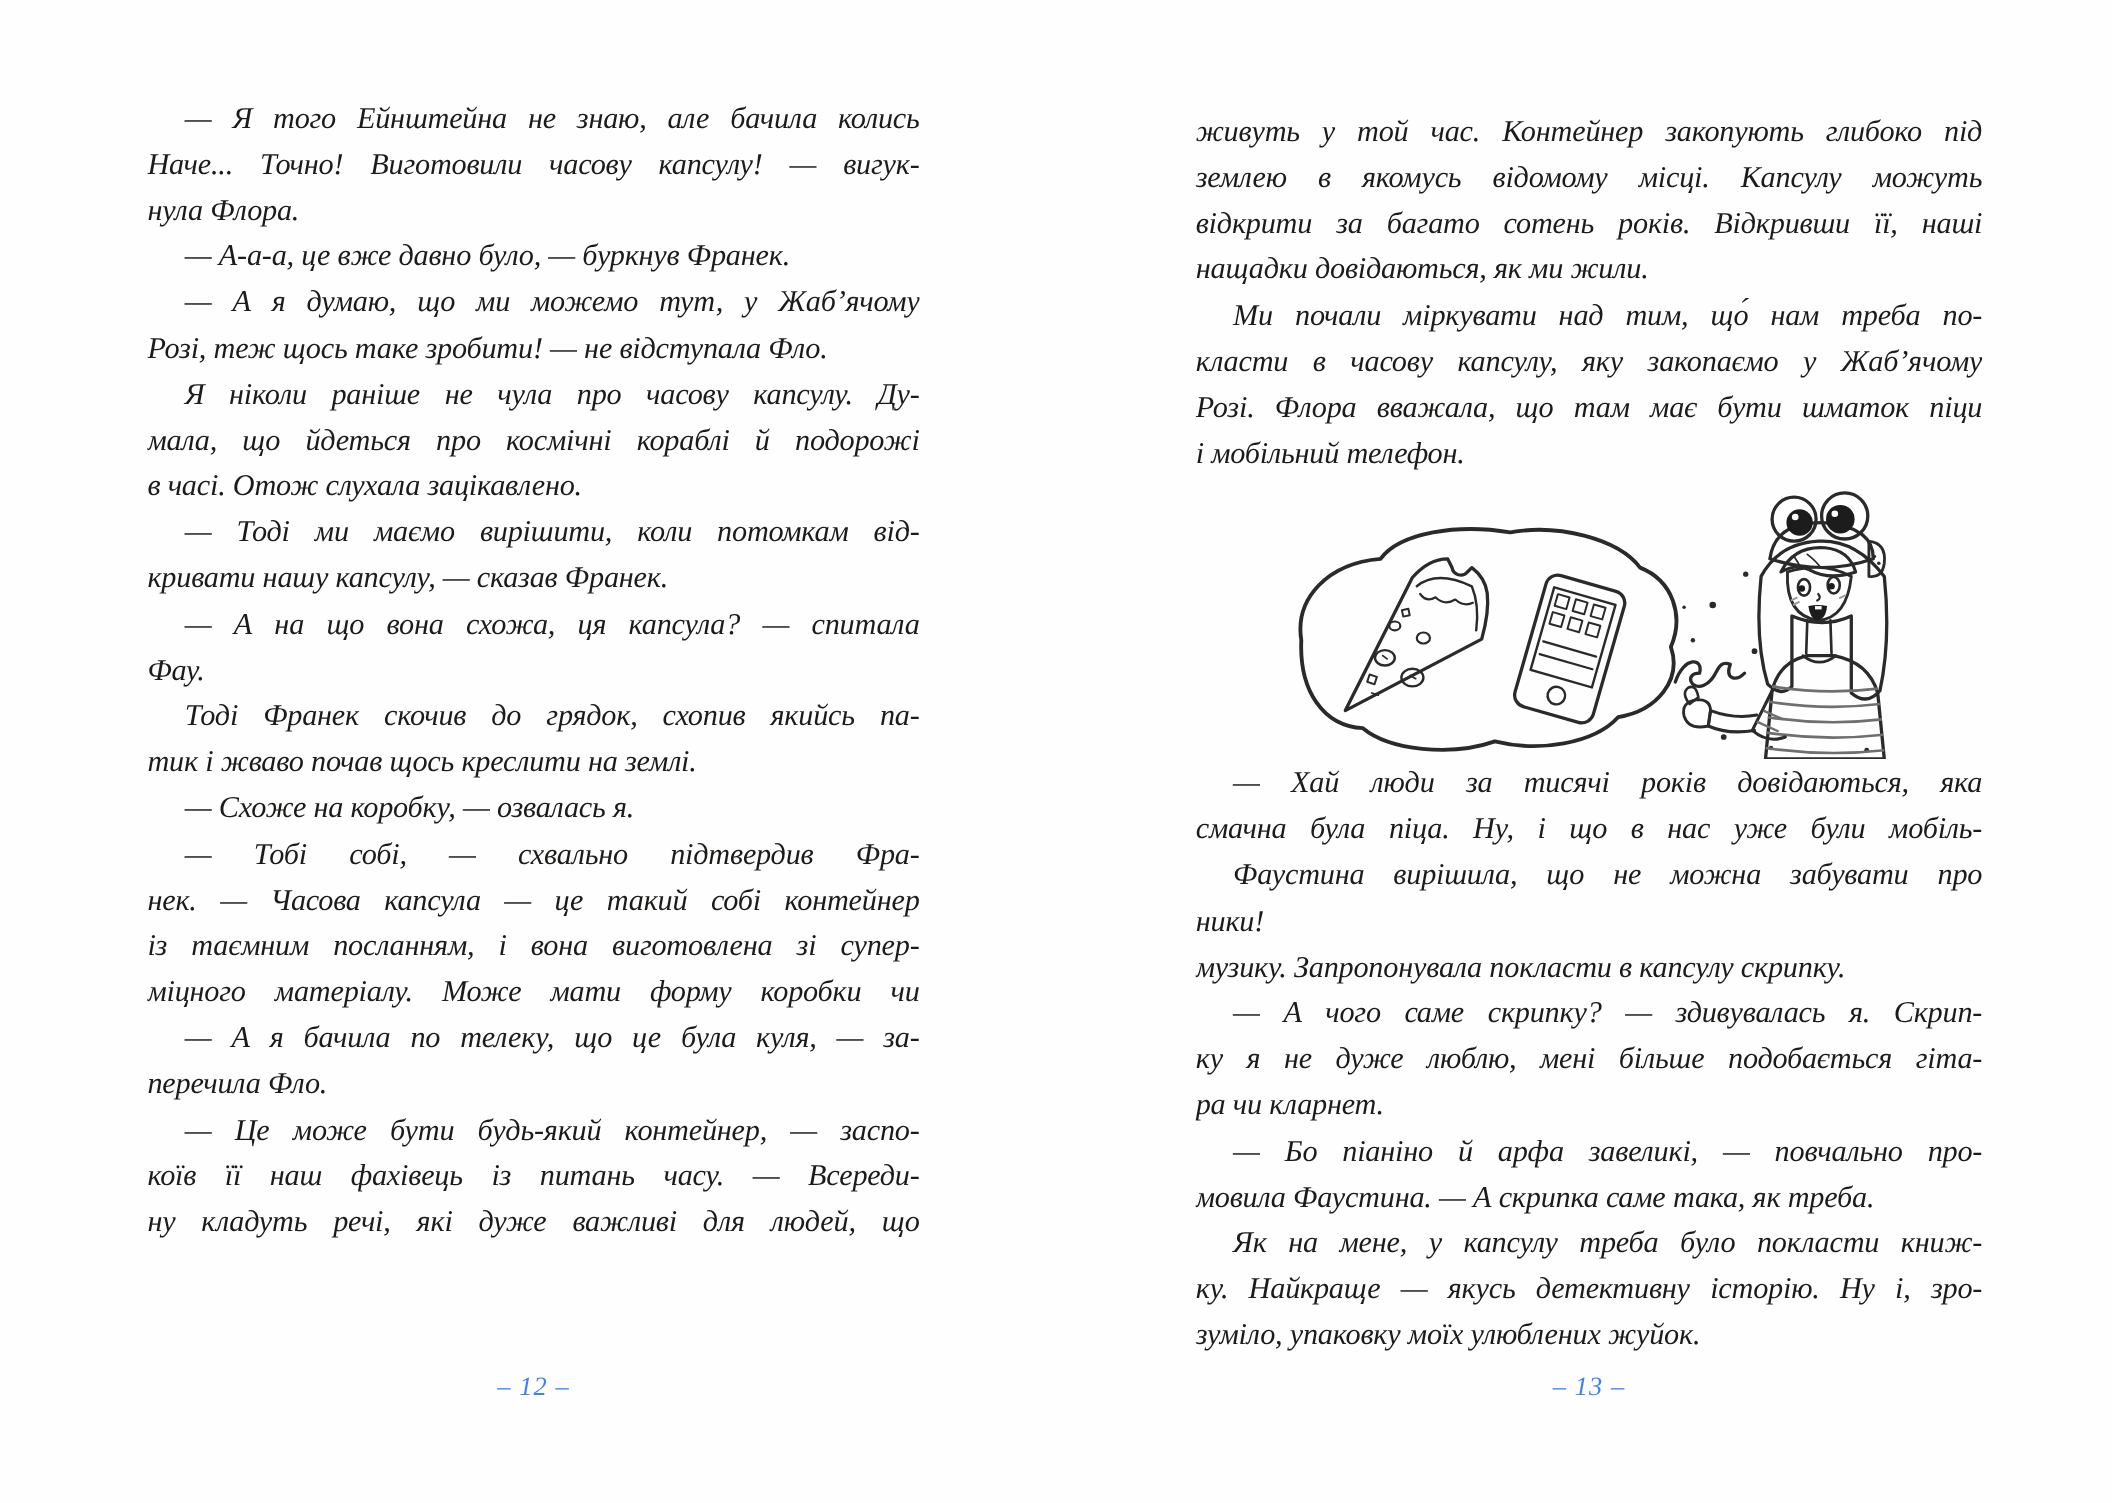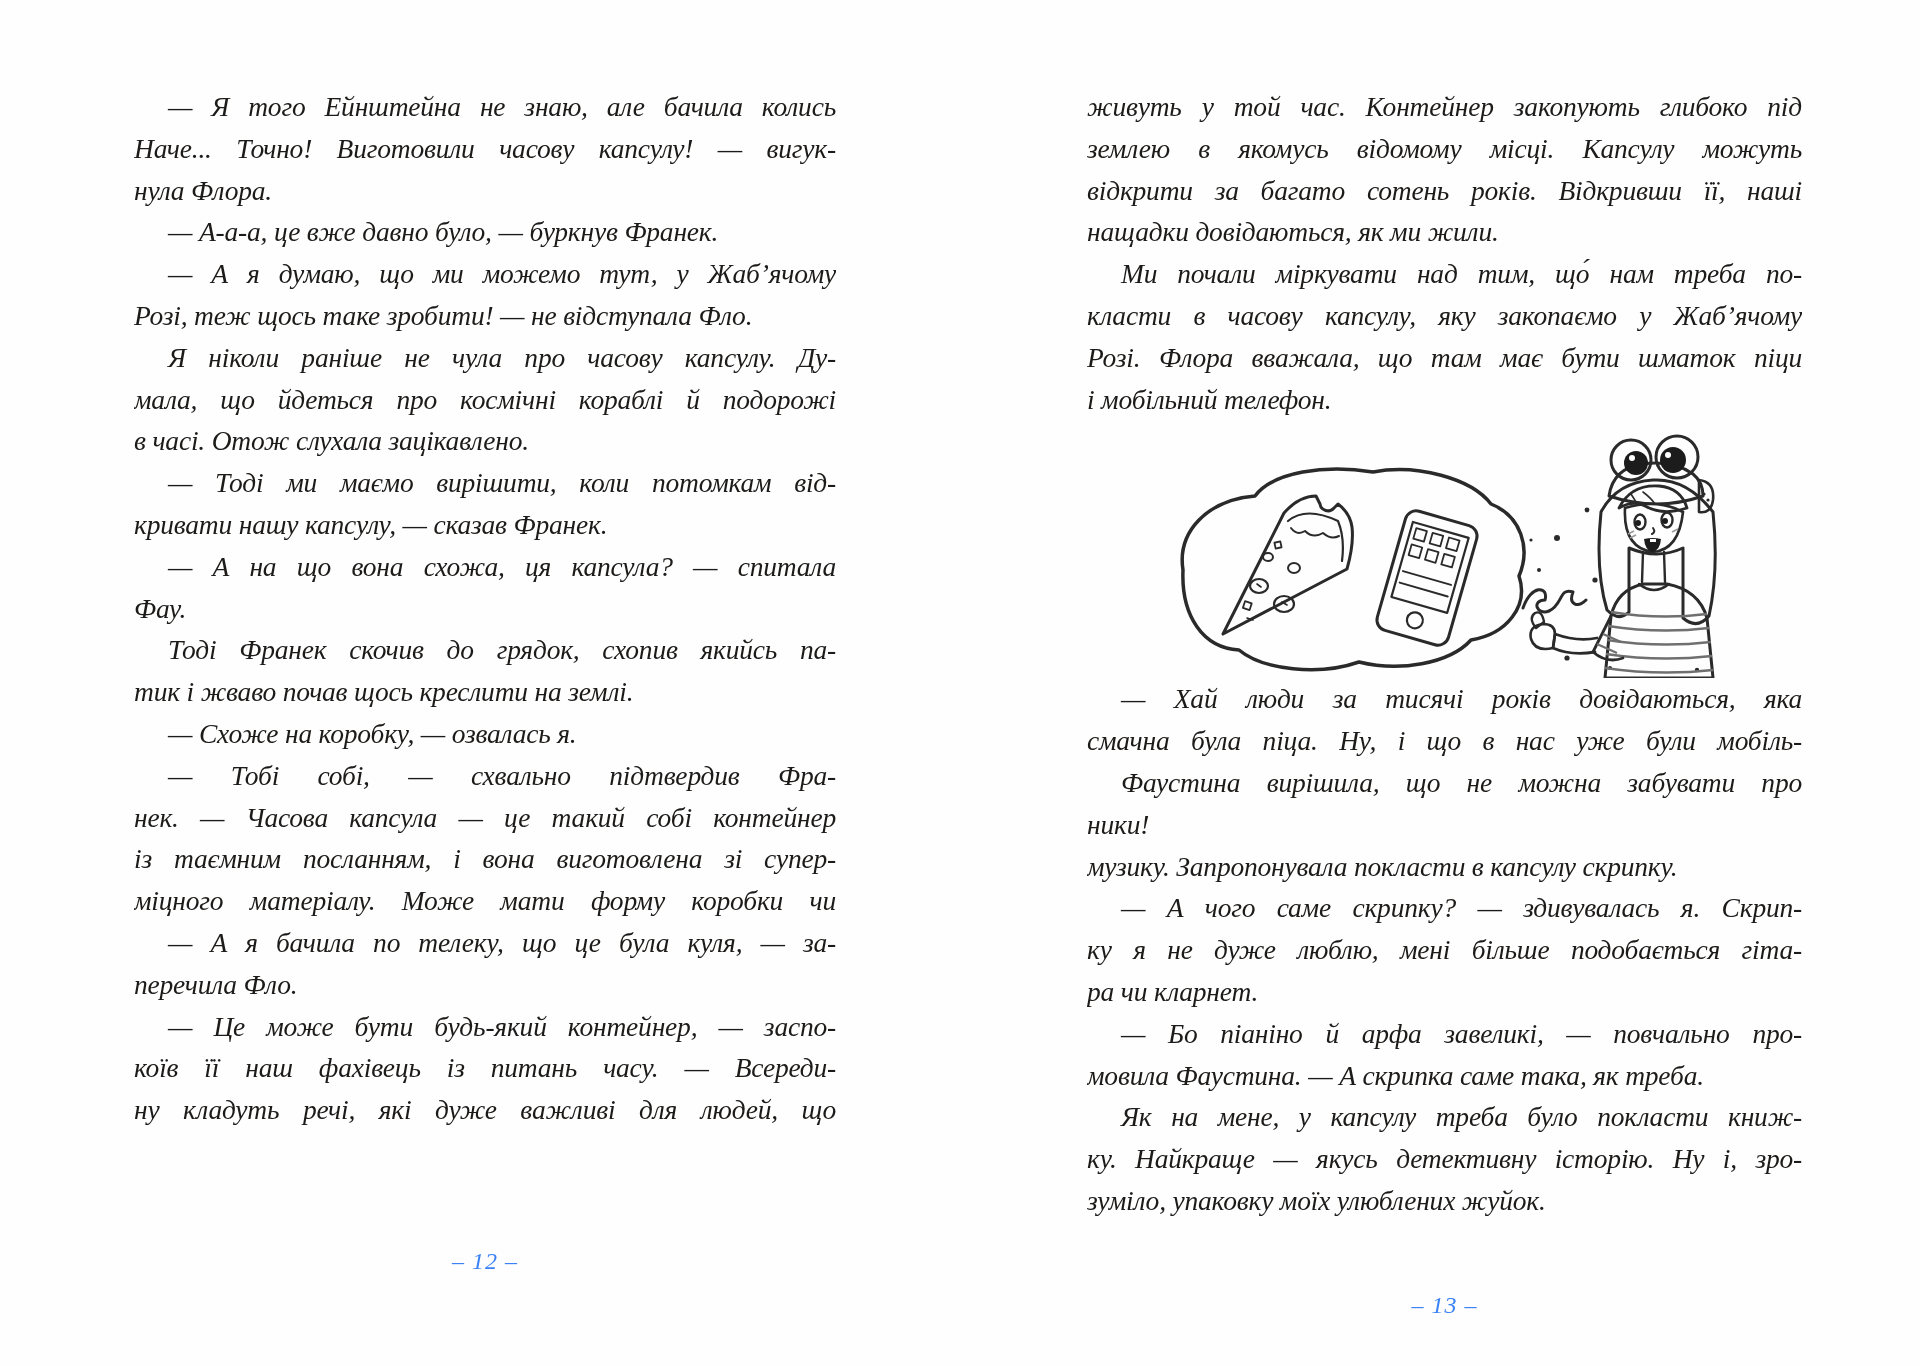--- a/index.html
+++ b/index.html
@@ -2,33 +2,33 @@
 <html><head>
 <meta charset="utf-8">
 <style>
   html,body{margin:0;padding:0;background:#ffffff;}
   #spread{
     position:relative;width:1920px;height:1366px;background:#fefefe;overflow:hidden;
     font-family:"Liberation Serif","DejaVu Serif",serif;color:#1d1b19;font-style:italic;
   }
   .text-col{position:absolute;top:86px;font-size:27.5px;letter-spacing:-0.2px;}
   #left-col{left:134px;width:702px;}
-  #right-col{left:1087px;width:715px;}
+  #right-col{left:1087px;width:715px;margin-top:12px;}
   .line{
     height:41.8px;line-height:41.8px;overflow:hidden;
     text-align:justify;text-align-last:justify;white-space:normal;
   }
   .line.end{text-align-last:left;}
   .line.indent{text-indent:34px;}
   .footer{
     position:absolute;top:1240px;height:42px;line-height:42px;
     font-size:24px;text-align:center;letter-spacing:1px;color:#3b82f6;
   }
   #footer-left{left:134px;width:702px;}
-  #footer-right{left:1087px;width:715px;margin-top:44px;}
+  #footer-right{left:1087px;width:715px;}
   #illustration-box{width:715px;height:258px;position:relative;}
   #illustration-box svg{display:block;}
   .ink{stroke:#2a2a2a;stroke-linecap:round;stroke-linejoin:round;fill:none;}
 </style>
 </head>
 <body>
 
 <div id="spread">
 
   <div id="left-col" class="text-col">

